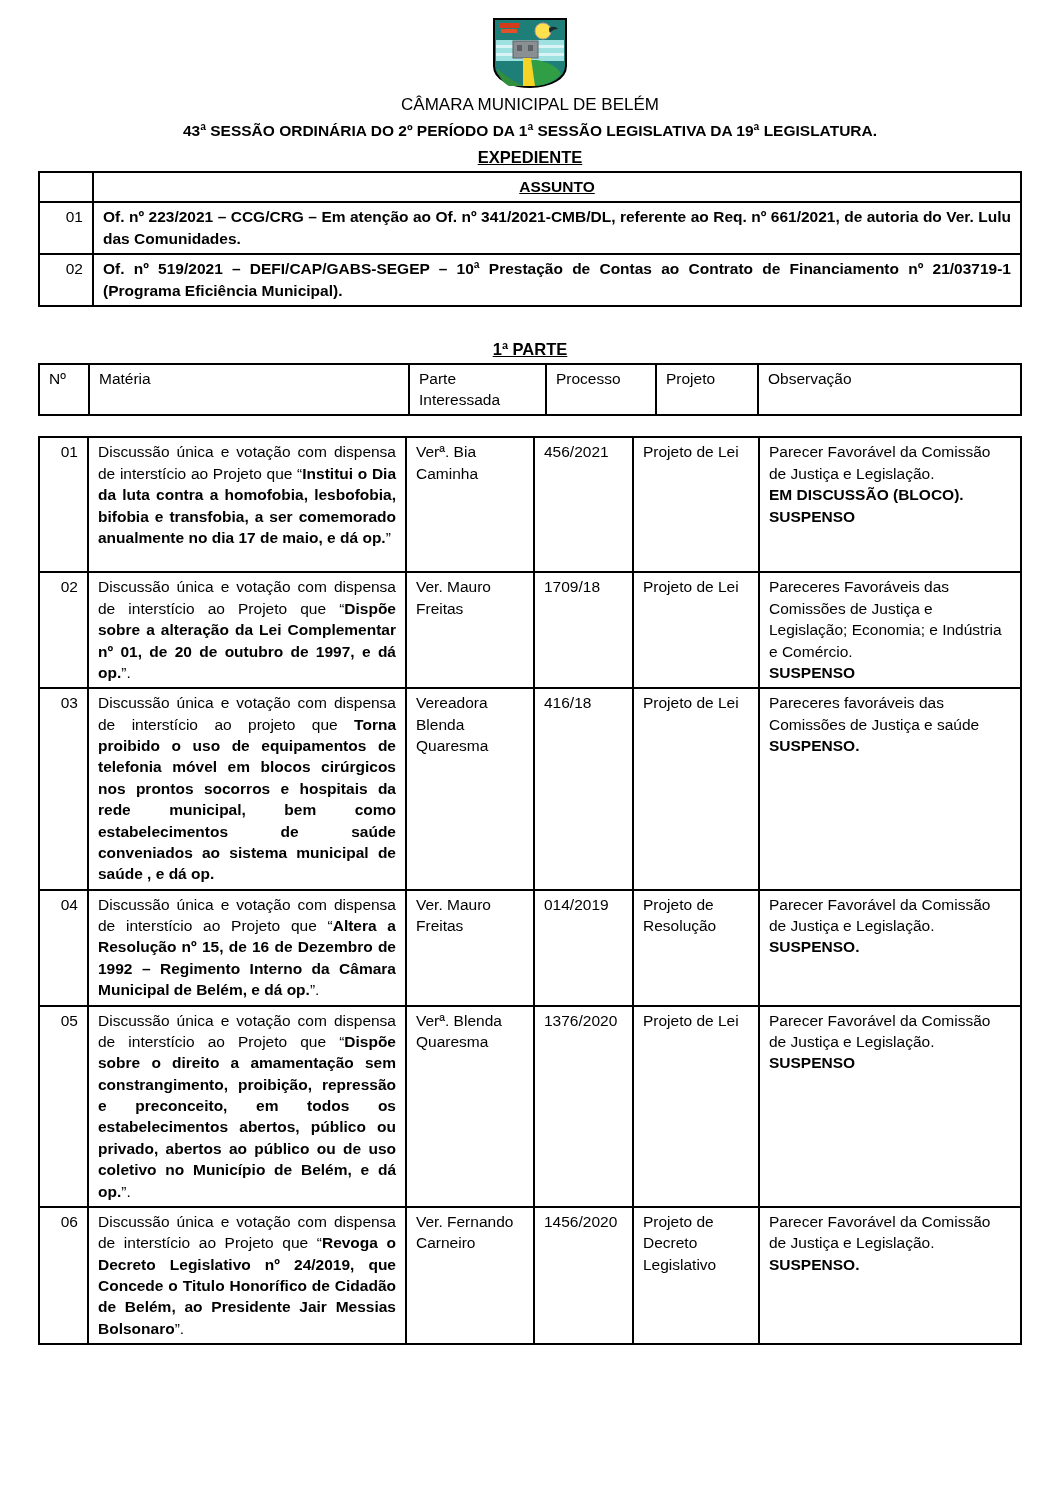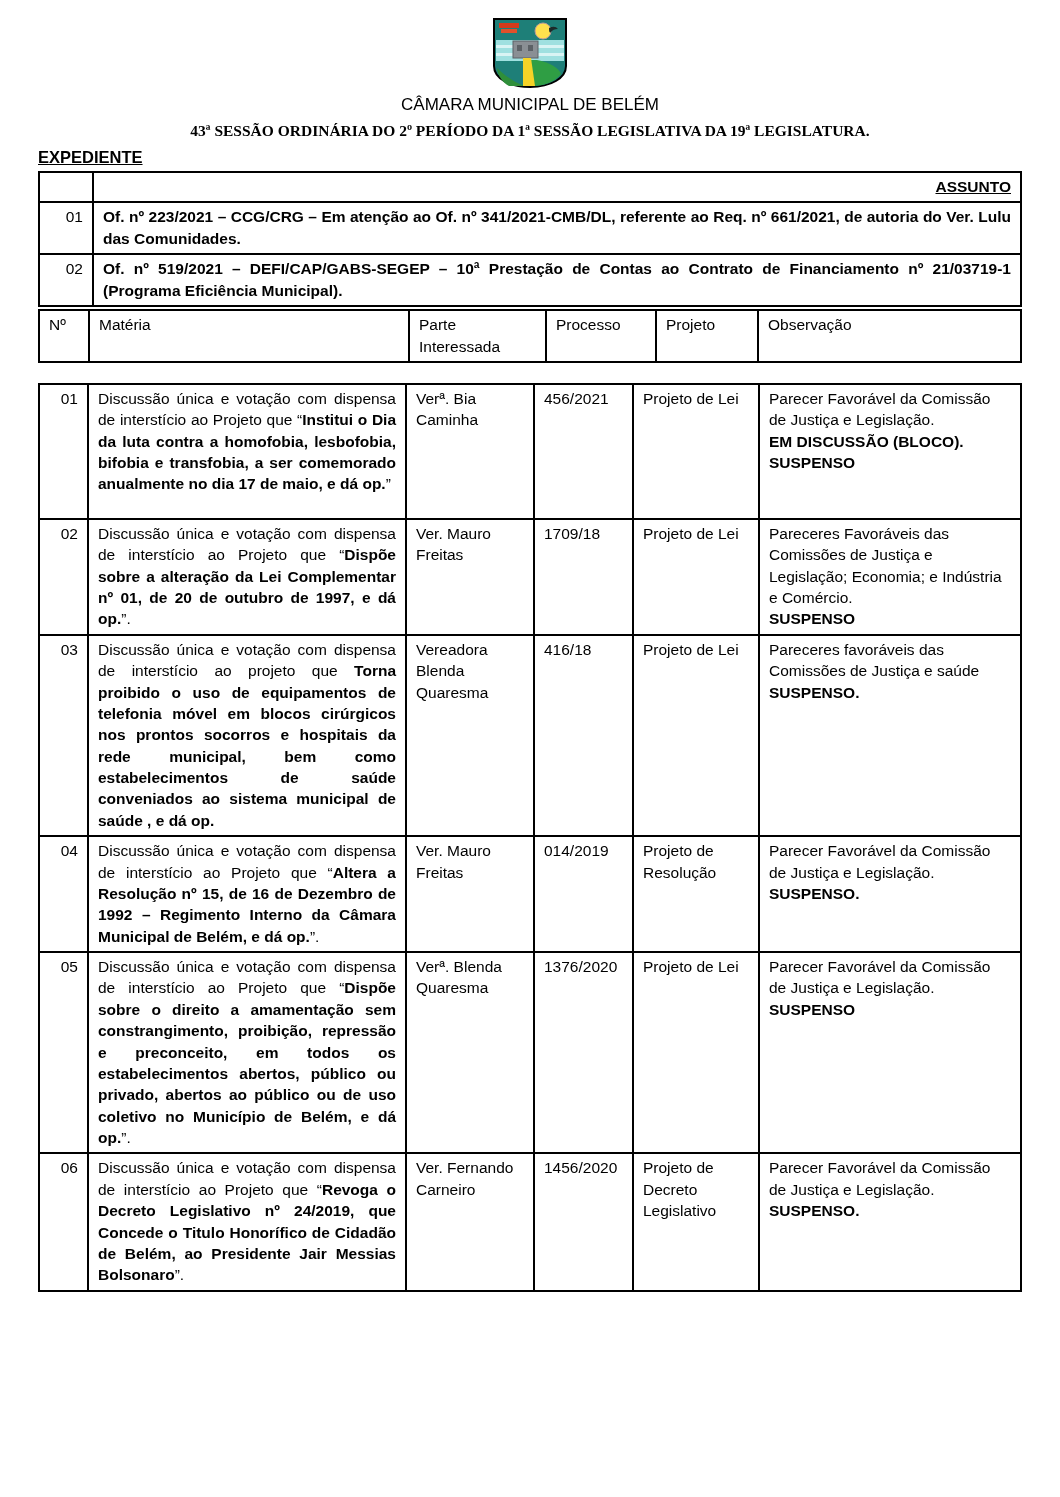--- a/index.html
+++ b/index.html
@@ -9,42 +9,42 @@
     font-family:"Liberation Sans", sans-serif;
     color:#000;
   }
   .page { width:1060px; min-height:1497px; padding:16px 38px 40px 38px; background:#fff; }
 
   
   .doc-header { text-align:center; }
   .logo { width:82px; height:74px; margin:0 auto 4px auto; }
   .h-state { font-size:16px; line-height:1.35; }
   .h-inst  { font-size:17px; line-height:1.35; }
-  .h-session { font-size:15.5px; font-weight:bold; line-height:1.45; margin-top:3px;font-family:Liberation Serif, serif; }
+  .h-session { font-size:15.5px; font-weight:bold; line-height:1.45; margin-top:3px; }
   .h-date { font-size:15.5px; font-weight:bold; line-height:1.45; }
   .sec-title {
     font-size:16.5px; font-weight:bold; text-decoration:underline;
-    text-align:left; line-height:1.3;
+    text-align:center; line-height:1.3;
   }
   .t-expediente { margin-top:5px; }
   .t-parte1 { margin-top:32px; }
   .t-parte2 { margin-top:52px; }
 
   
   table.tbl {
     width:984px; border-collapse:collapse; table-layout:fixed;
     font-size:15.5px;
   }
   table.tbl td {
     border:2px solid #000; vertical-align:top;
     padding:3px 9px 4px 9px; line-height:1.38;
   }
   table.tbl { margin-top:2px; }
   td.num { text-align:right; padding-left:2px; padding-right:2px; }
-  td.assunto-h { text-align:right; font-weight:bold; text-decoration:underline; }
+  td.assunto-h { text-align:center; font-weight:bold; text-decoration:underline; }
   td.item-text { font-weight:bold; text-align:justify; }
   .expediente tr.hdr td { height:28px; }
   .expediente tr.item td { height:52px; }
 
   .parte1 td { height:48px; }
 
   .parte2 td.materia { text-align:justify; }
   .parte2 tr.r1 td { height:135px; }
   .parte2 tr.r2 td { height:107px; }
   .parte2 tr.r3 td { height:190px; }
@@ -103,20 +103,21 @@
         <td class="num">01</td>
         <td class="item-text">Of. nº 223/2021 – CCG/CRG – Em atenção ao Of. nº 341/2021-CMB/DL, referente ao Req. nº 661/2021, de autoria do Ver. Lulu das Comunidades.</td>
       </tr>
       <tr class="item">
         <td class="num">02</td>
         <td class="item-text">Of. nº 519/2021 – DEFI/CAP/GABS-SEGEP – 10ª Prestação de Contas ao Contrato de Financiamento nº 21/03719-1 (Programa Eficiência Municipal).</td>
       </tr>
     </tbody>
   </table>
 
+  <div class="sec-title t-parte1">1ª PARTE</div>
 
   <table class="tbl parte1">
     <colgroup>
       <col style="width:50px">
         <col style="width:320px">
         <col style="width:137px">
       <col style="width:110px">
         <col style="width:102px">
         <col>
     </colgroup>

